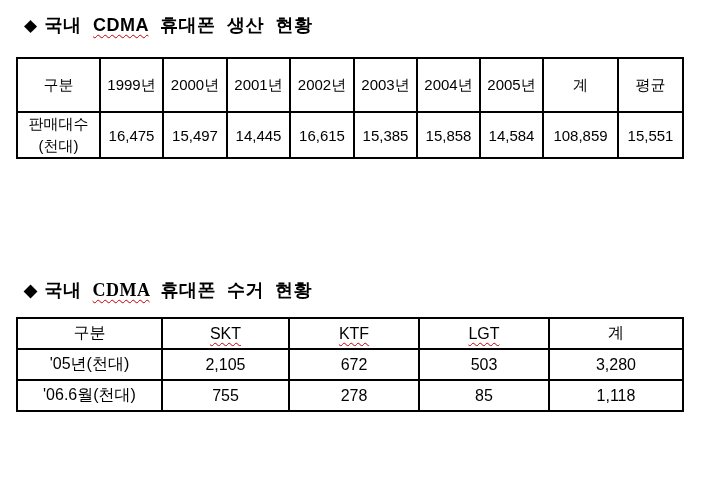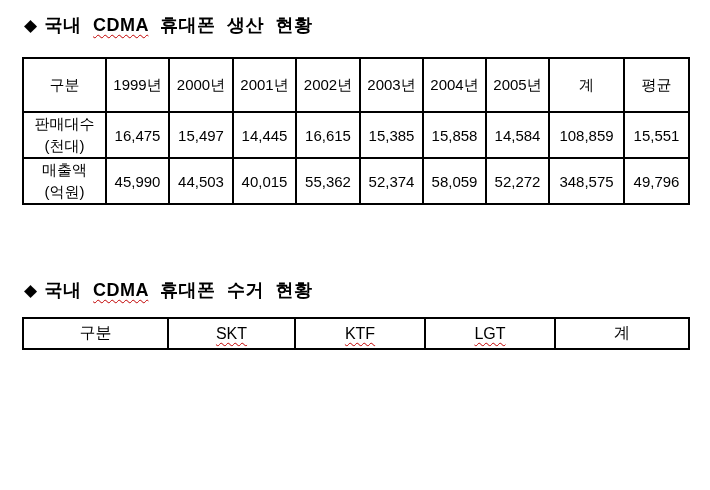--- a/index.html
+++ b/index.html
@@ -11,31 +11,31 @@
     position:relative;
     overflow:hidden;
   }
   .heading {
     position:absolute; left:24px;
     font-size:18px; font-weight:bold;
     letter-spacing:0.5px; word-spacing:6px;
     white-space:nowrap;
   }
   #heading-production { top:13px; }
-  #heading-collection { top:278px; }
+  #heading-collection { top:278px;font-family:Liberation Serif, serif; }
   .bullet { font-size:17px; margin-right:7px; }
   .sp {
     text-decoration-line:underline;
     text-decoration-style:wavy;
     text-decoration-color:#c00000;
     text-decoration-thickness:1px;
     text-underline-offset:3px;
   }
   table {
-    position:absolute; left:22px;
+    position:absolute; left:16px;
     border-collapse:collapse; table-layout:fixed;
     background:#ffffff;
   }
   th, td {
     border:2px solid #000000;
     text-align:center; vertical-align:middle;
     font-weight:normal;
     padding:0;
     overflow:hidden;
   }
@@ -89,33 +89,20 @@
     <td>16,475</td>
     <td>15,497</td>
     <td>14,445</td>
     <td>16,615</td>
     <td>15,385</td>
     <td>15,858</td>
     <td>14,584</td>
     <td>108,859</td>
     <td>15,551</td>
   </tr>
-  <tr class="data">
-    <td class="multiline">매출액
-(억원)</td>
-    <td>45,990</td>
-    <td>44,503</td>
-    <td>40,015</td>
-    <td>55,362</td>
-    <td>52,374</td>
-    <td>58,059</td>
-    <td>52,272</td>
-    <td>348,575</td>
-    <td>49,796</td>
-  </tr>
 </tbody>
   </table>
 
 <div class="heading" id="heading-collection">
   <span class="bullet">◆</span><span>국내</span>
   <span class="sp">CDMA</span>
   <span>휴대폰 수거 현황</span>
 </div>
 
 <table id="collection-table">
@@ -127,14 +114,28 @@
       <col style="width:134px">
   </colgroup>
   <tbody>
       <tr>
     <th>구분</th>
     <th><span class="sp">SKT</span></th>
     <th><span class="sp">KTF</span></th>
     <th><span class="sp">LGT</span></th>
     <th>계</th>
   </tr>
+  <tr>
+    <td>'05년(천대)</td>
+    <td>2,105</td>
+    <td>672</td>
+    <td>503</td>
+    <td>3,280</td>
+  </tr>
+  <tr>
+    <td>'06.6월(천대)</td>
+    <td>755</td>
+    <td>278</td>
+    <td>85</td>
+    <td>1,118</td>
+  </tr>
 </tbody>
   </table>
 
 </body></html>

